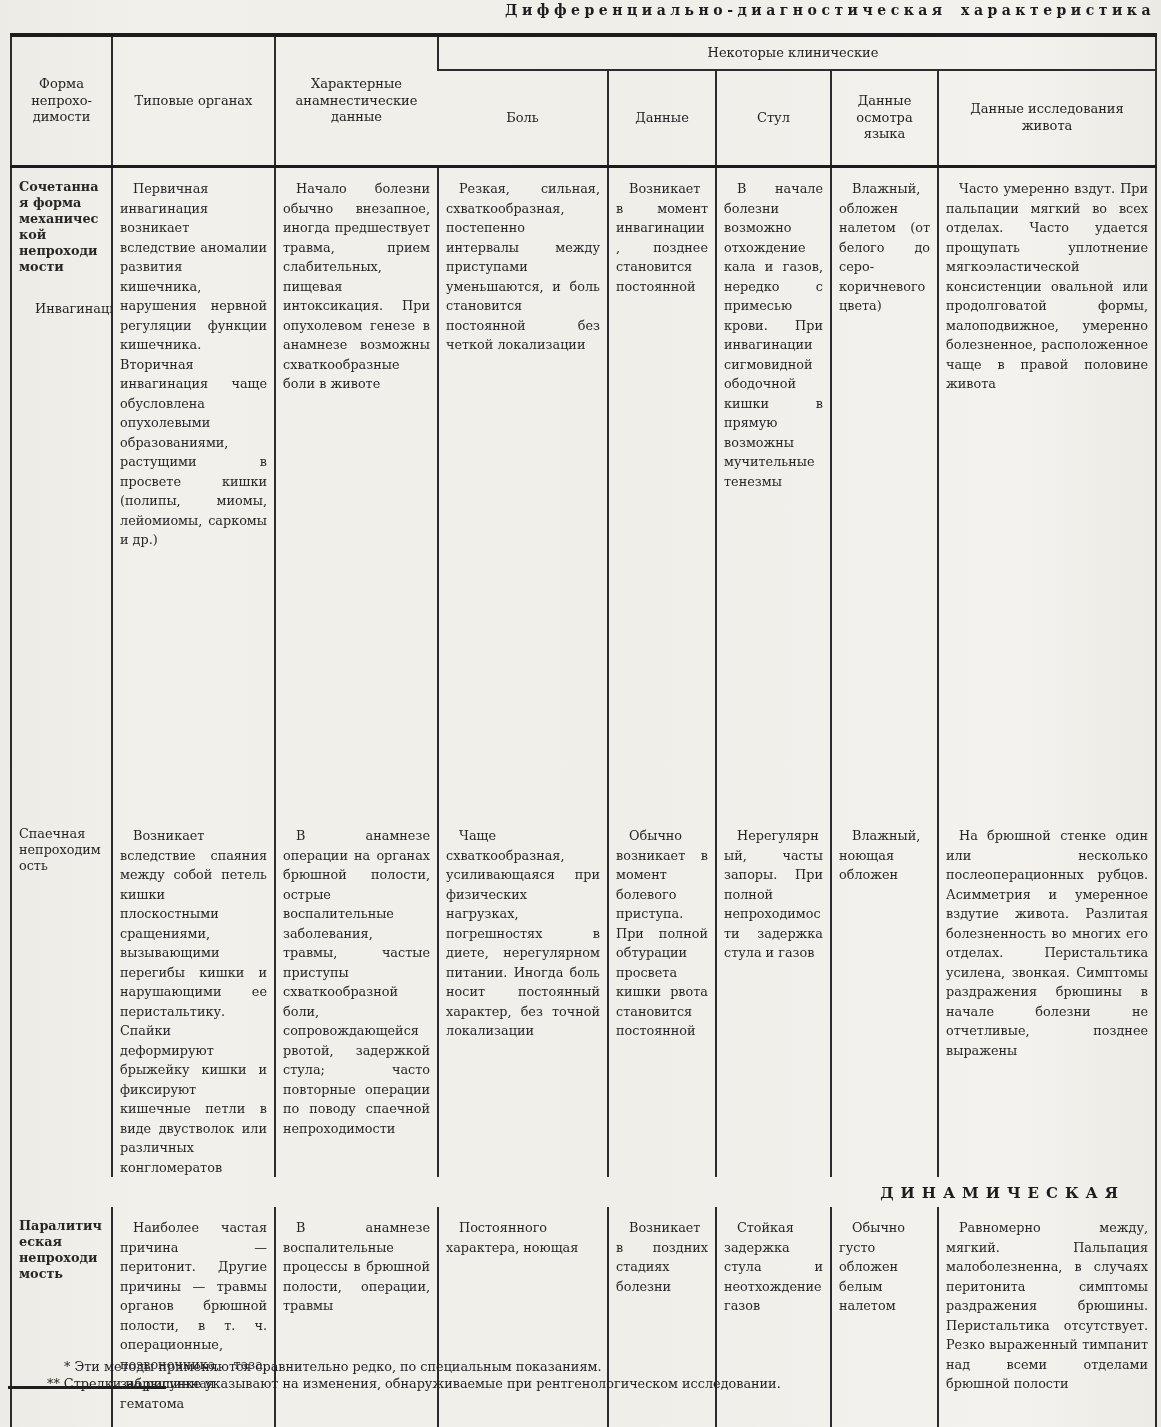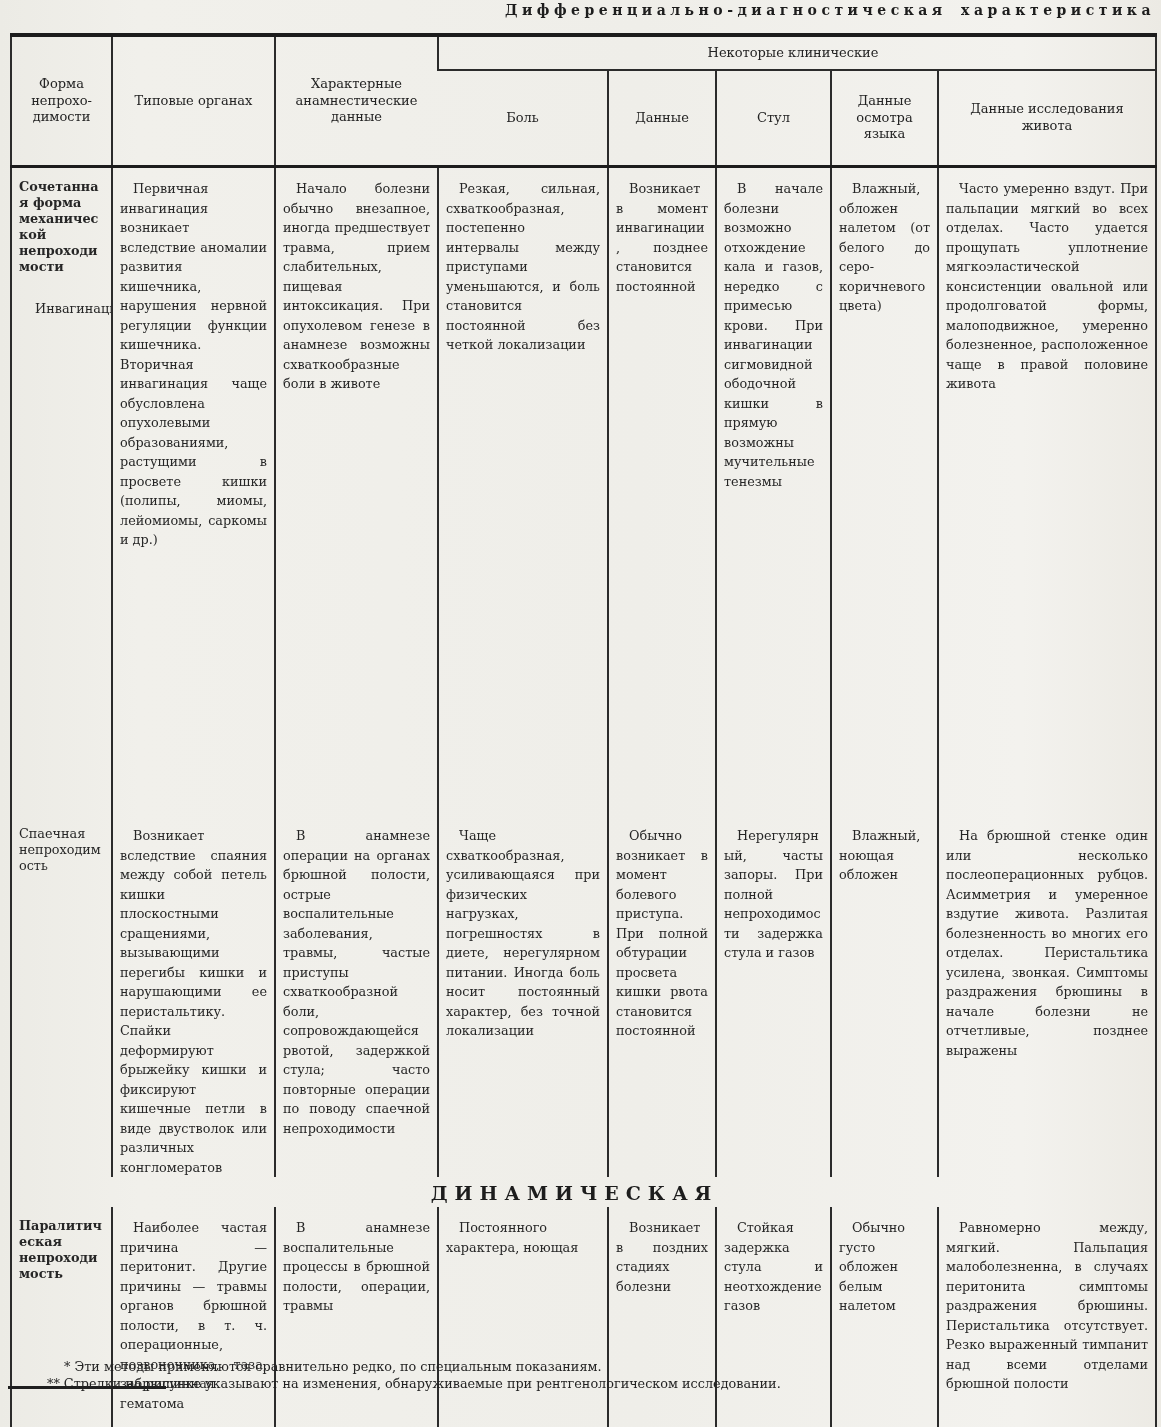--- a/index.html
+++ b/index.html
@@ -55,22 +55,22 @@
   .row-main td{height:636px;}
   .row-second td{height:338px;}
   .row-third td{height:218px;}
   .cell-text{margin:0;text-align:justify;text-indent:13px;
     overflow-wrap:break-word;hyphens:auto;}
   .form-name{margin:0;line-height:16px;overflow-wrap:break-word;hyphens:auto;}
   .form-name.bold{font-weight:bold;}
   .form-sub{margin:24px 0 0 0;padding-left:16px;line-height:19px;}
   .divider-row td{
     border:none;height:26px;padding:4px 30px 0 12px;
-    text-align:center;font-weight:bold;
-    letter-spacing:7px;font-size:19px;color:#1d1d1d;
+    text-align:right;font-weight:bold;
+    letter-spacing:7px;font-size:15px;color:#1d1d1d;
     vertical-align:middle;
   }
   .footnote-rule{
     position:absolute;left:8px;top:1386px;width:158px;
     border-top:3px solid #1f1f1f;
   }
   .footnotes{position:absolute;left:0;top:1358px;width:1161px;
     font-size:12.8px;line-height:17px;color:#232323;}
   .footnotes .fn1{padding-left:64px;}
   .footnotes .fn2{padding-left:47px;}

